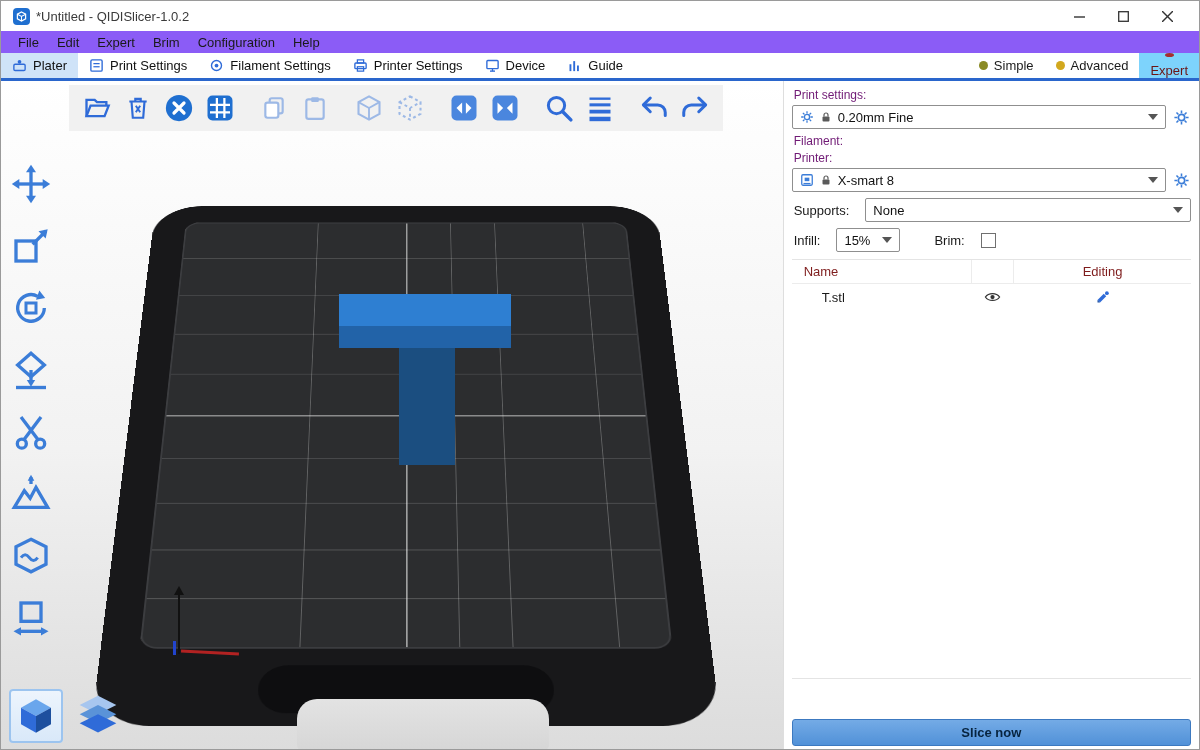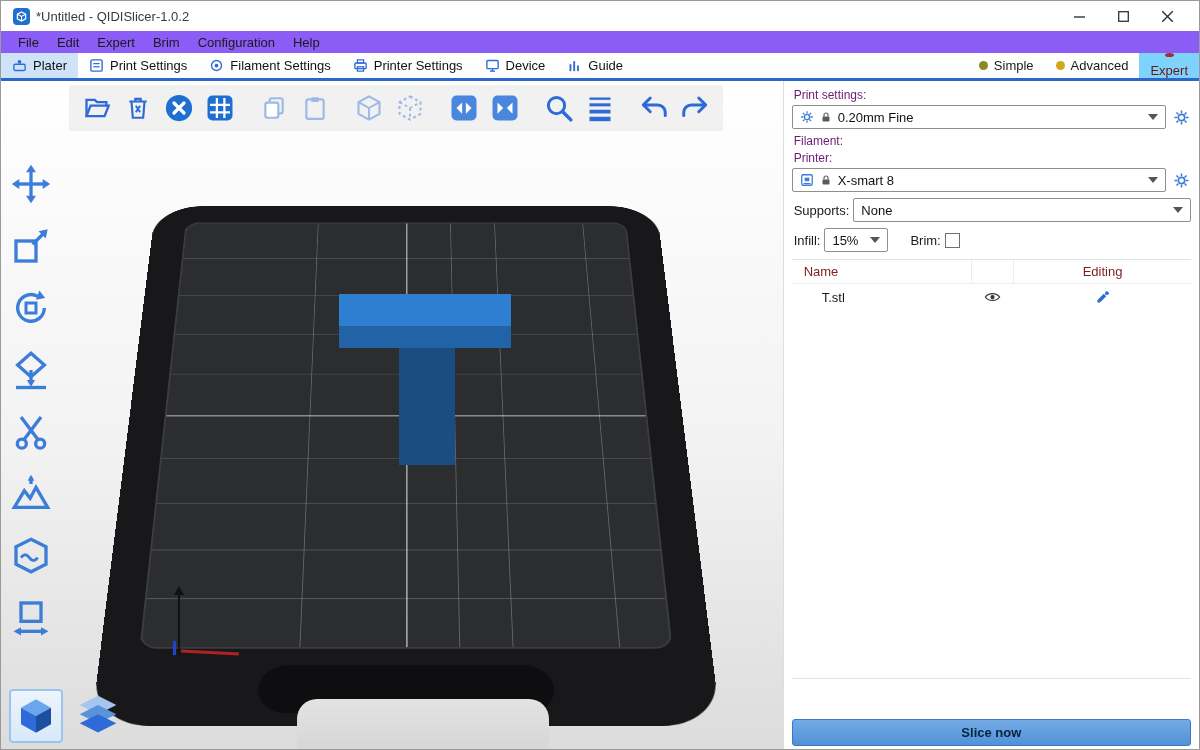--- a/index.html
+++ b/index.html
@@ -80,21 +80,21 @@
     border-left:1px solid #dedede; padding:6px 8px 0 8px; font-size:13px; }
   .plabel { font-size:12px; color:#701a75; margin:1px 0 3px 2px; height:14px; }
   .combo-row { display:flex; align-items:center; gap:5px; margin-bottom:5px; }
   .combo { flex:1; height:24px; border:1px solid #8f8f8f; border-radius:2px; background:#fff;
     display:flex; align-items:center; gap:6px; padding:0 7px; }
   .combo .val { font-size:13px; color:#111; }
   .chev { margin-left:auto; width:0; height:0; border-left:5px solid transparent;
     border-right:5px solid transparent; border-top:6px solid #555; }
   .gear-btn { width:20px; display:flex; justify-content:center; }
   .swatch { width:16px; height:12px; background:#2b72e8; border:1px solid #16459c; }
-  .opt-row { display:flex; align-items:center; gap:4px; margin:3px 0 4px 2px; height:26px; }
+  .opt-row { display:flex; align-items:center; gap:16px; margin:3px 0 4px 2px; height:26px; }
   .opt-row .combo { height:24px; }
   .combo.supports { flex:1; }
   .combo.infill { flex:none; width:64px; }
   .check { width:15px; height:15px; border:1px solid #707070; background:#fff; }
   
   .objlist { margin-top:6px; border-top:1px solid #e4e4e4; border-bottom:1px solid #e4e4e4;
     height:420px; font-size:13px; }
   .ol-head { display:flex; align-items:center; height:24px; border-bottom:1px solid #ececec; color:#7f1d1d; }
   .ol-row  { display:flex; align-items:center; height:26px; }
   .col-name { flex:1; padding-left:12px; }

